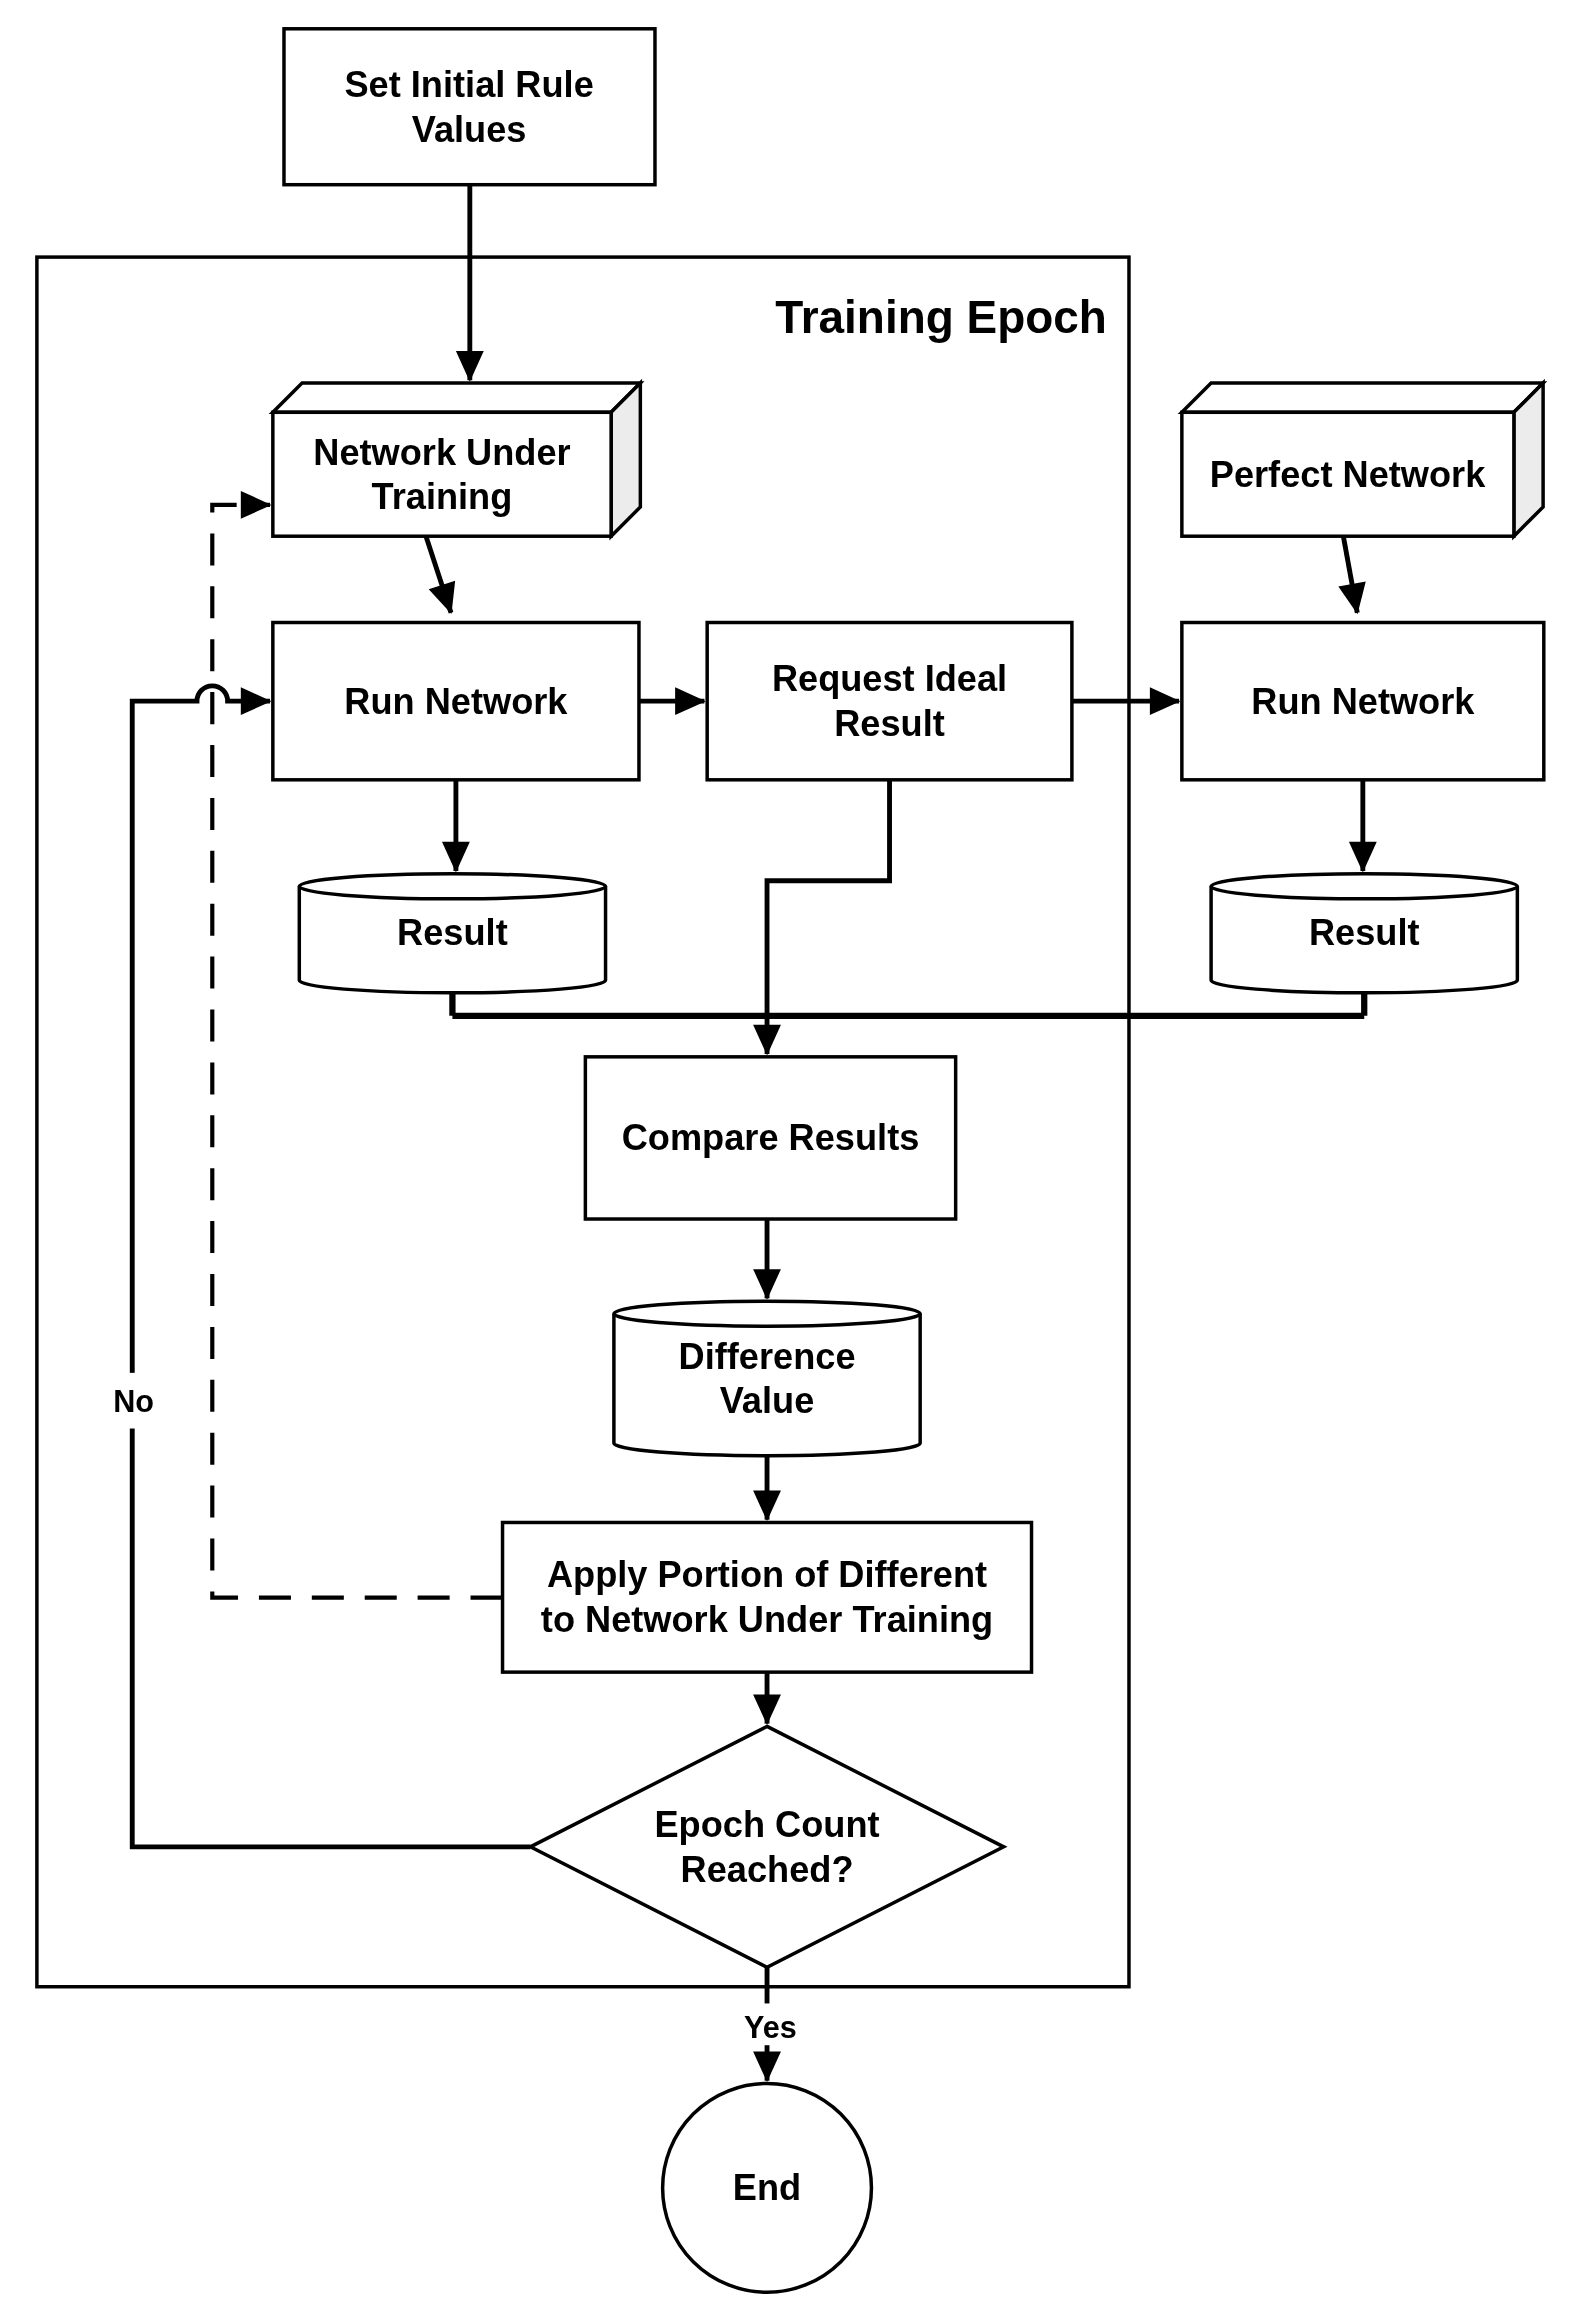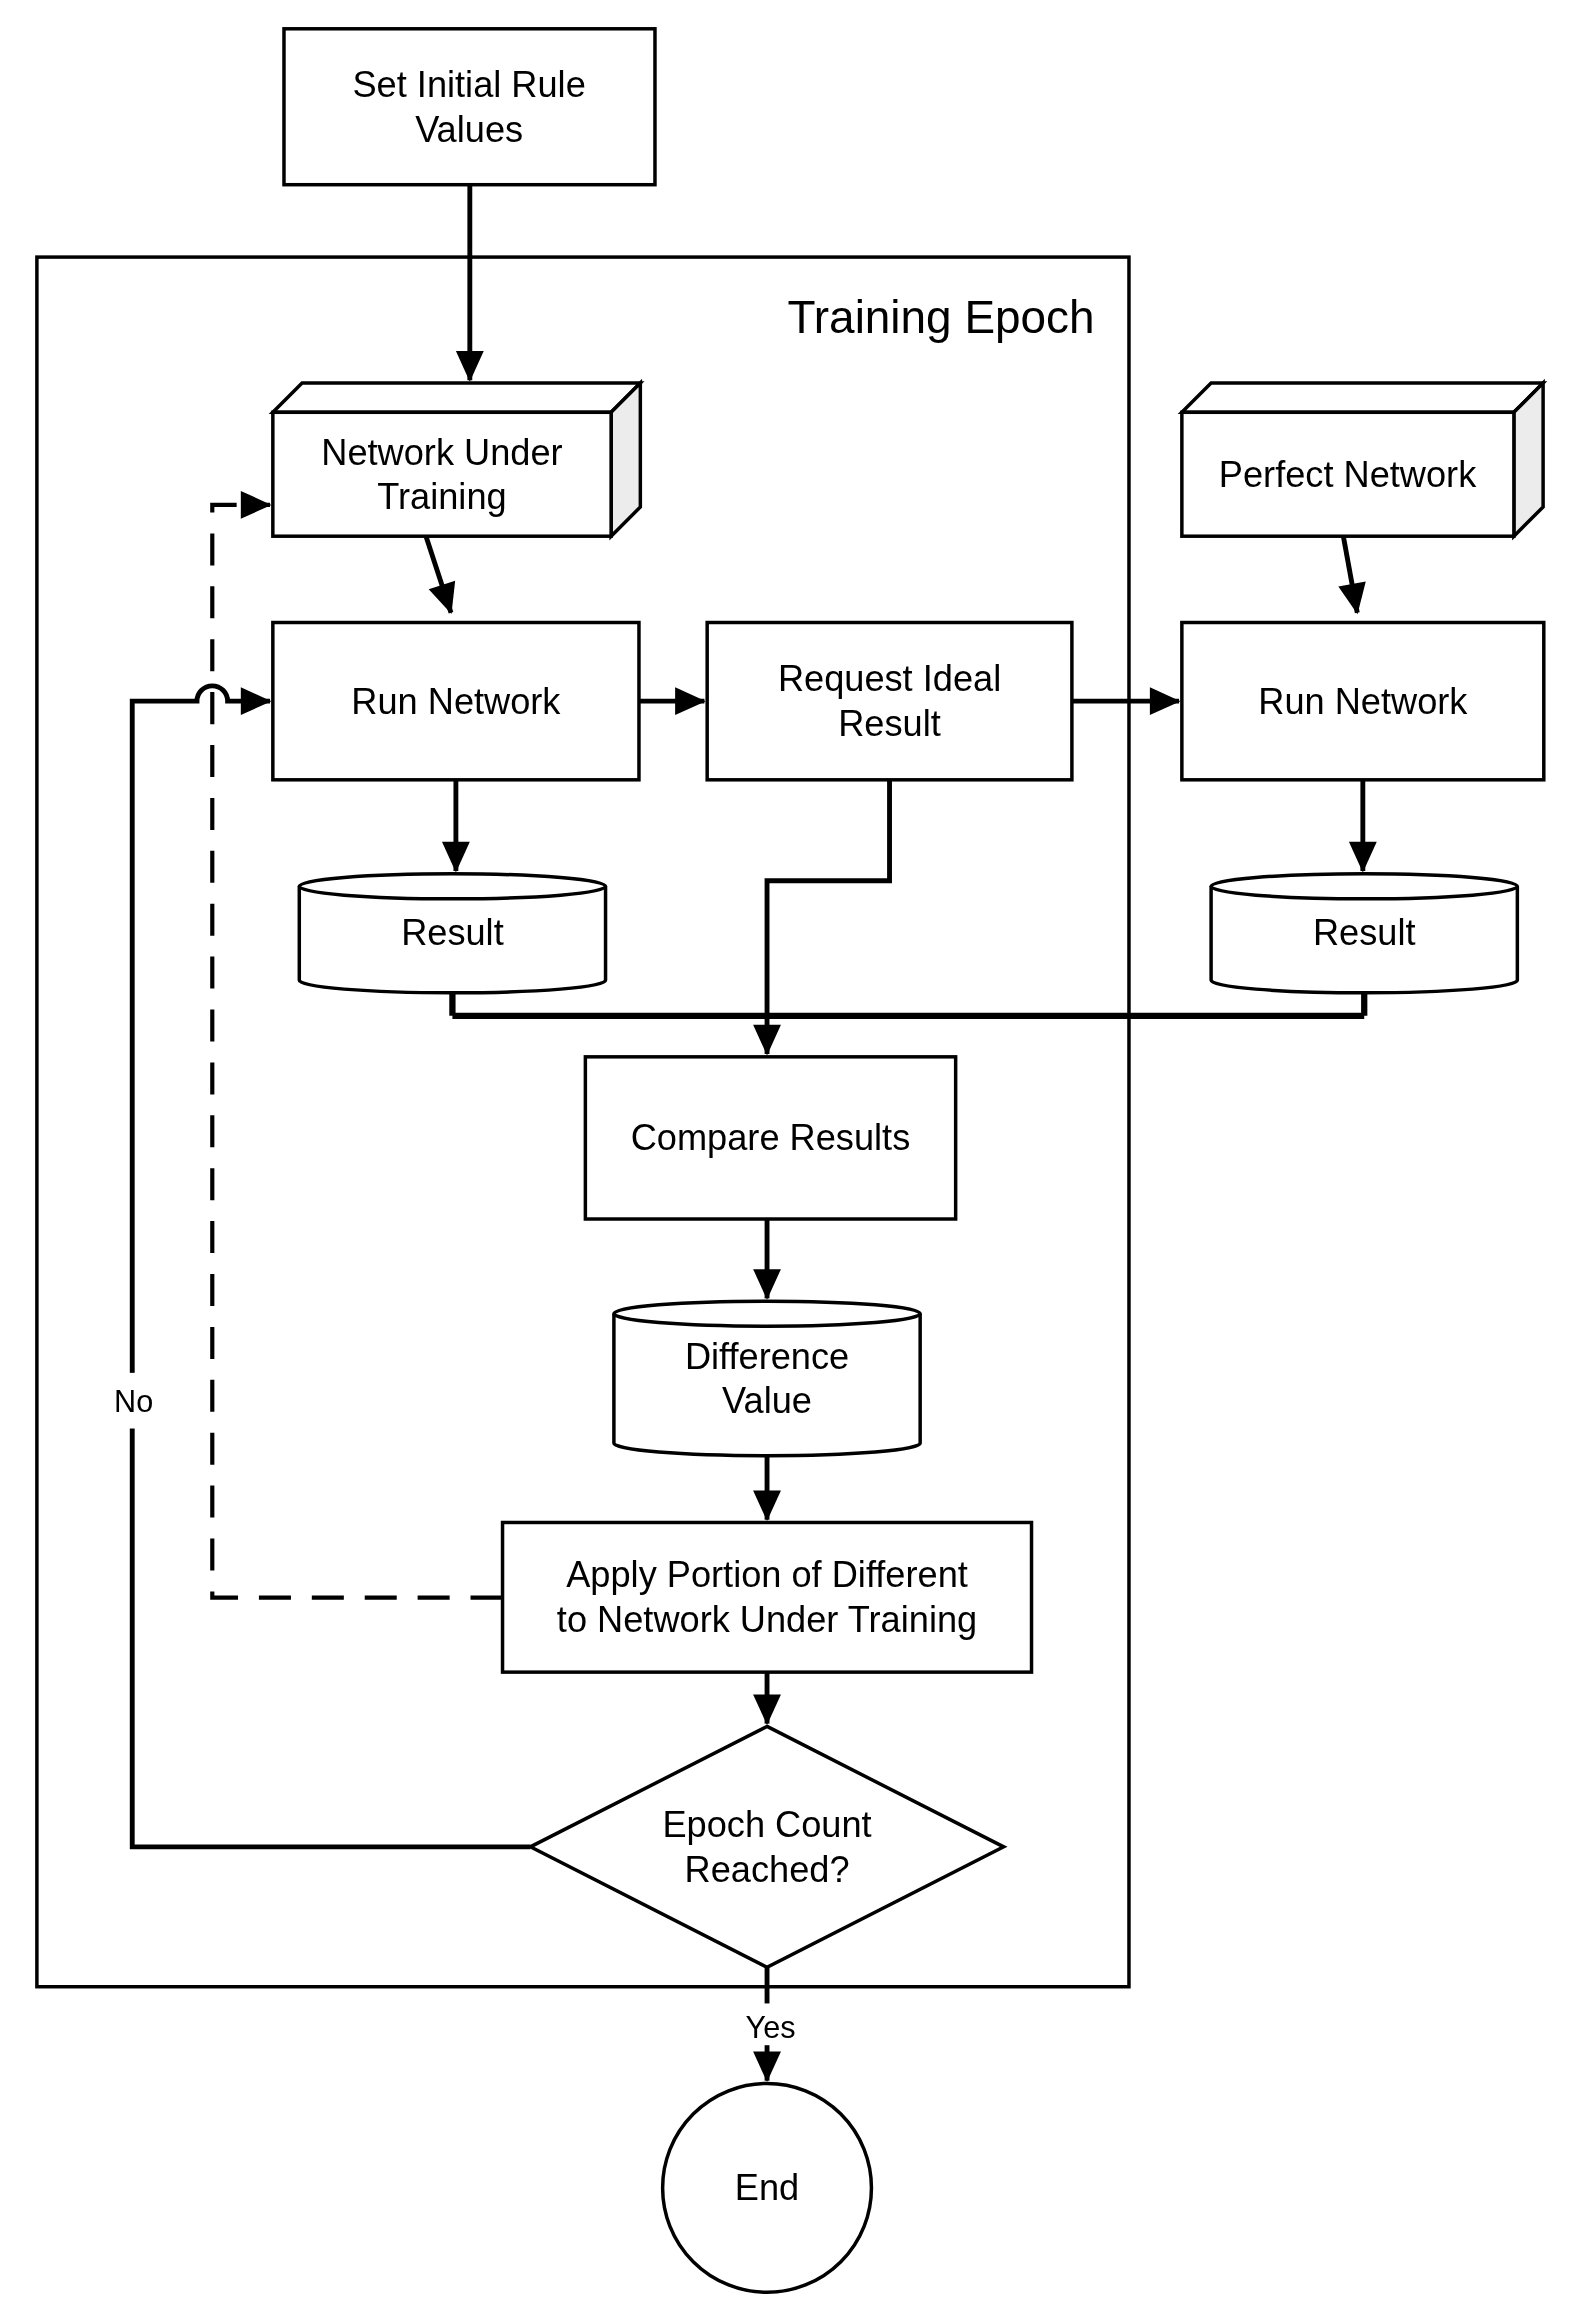--- a/index.html
+++ b/index.html
@@ -6,20 +6,21 @@
     margin: 0;
     padding: 0;
     background: #ffffff;
   }
   .canvas {
     position: relative;
     width: 1580px;
     height: 2319px;
     background: #ffffff;
     font-family: "Liberation Sans", sans-serif;
+    font-weight: bold;
   }
   svg { display: block; }
   .shape {
     fill: #ffffff;
     stroke: #000000;
     stroke-width: 5;
   }
   .face-top { fill: #ffffff; stroke: #000000; stroke-width: 5; }
   .face-side { fill: #ececec; stroke: #000000; stroke-width: 5; }
   .edge {

